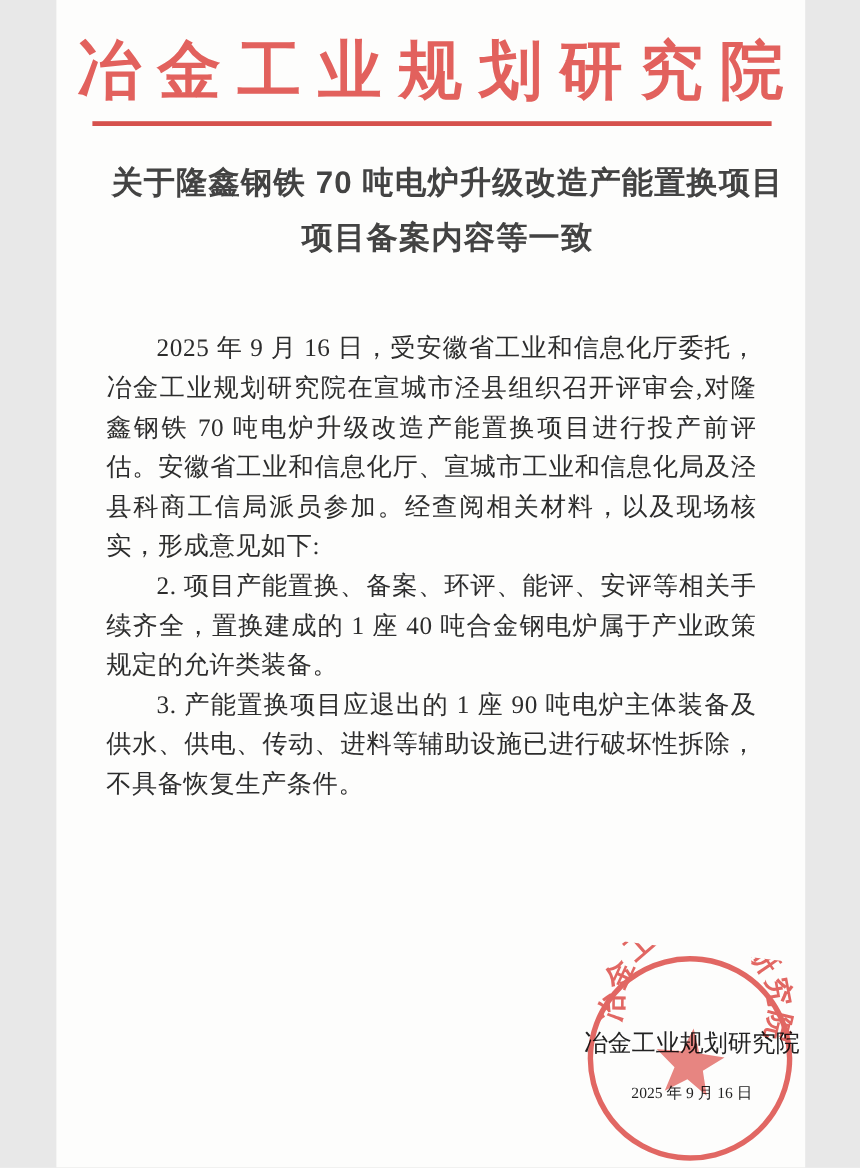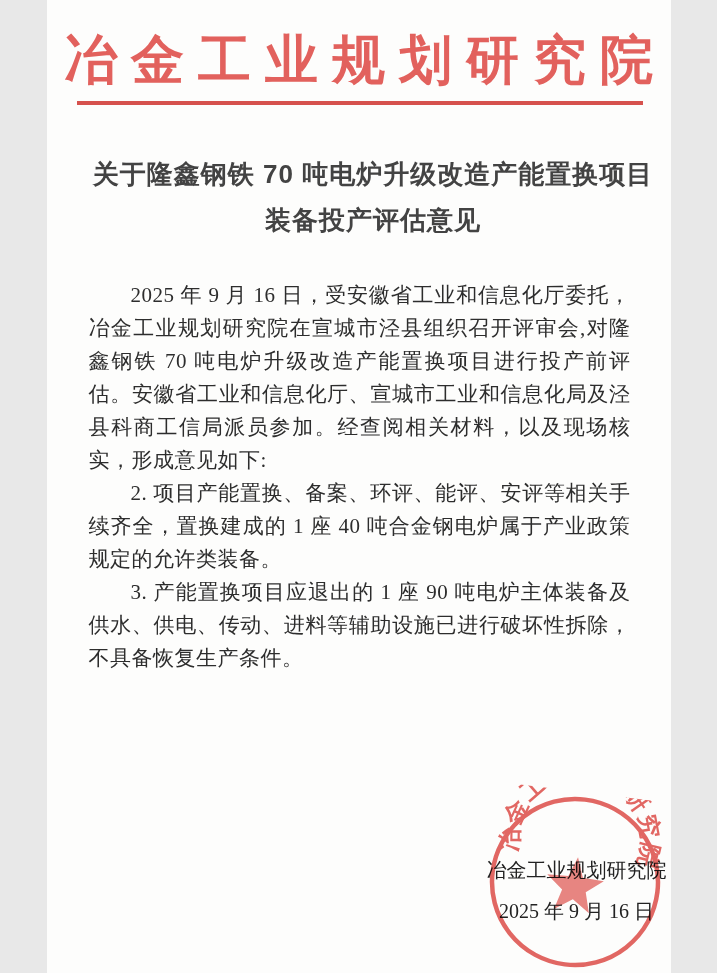--- a/index.html
+++ b/index.html
@@ -26,33 +26,33 @@
     padding-left: 14px; 
     white-space: nowrap;
   }
   .red-rule {
     height: 4px;
     background: #d6514d;
     margin: 11px 28px 0 30px;
   }
   
   .doc-title {
-    margin-top: 46px;
+    margin-top: 24px;
     text-align: center;
     font-family: "Liberation Sans", sans-serif;
     font-weight: 700;
     font-size: 26px;
     line-height: 46px;
     color: #434343;
     letter-spacing: 1px;
     padding-left: 29px;
   }
   
   .doc-body {
-    margin: 36px 40px 0 42px;
+    margin: 53px 40px 0 42px;
     font-size: 21px;
     line-height: 33px;
     text-align: justify;
     letter-spacing: 0.5px;
     color: #2d2d2d;
   }
   .doc-body p {
     margin: 0;
     text-indent: 2em;
   }
@@ -66,21 +66,21 @@
     z-index: 2;
     color: #222;
   }
   .signature .sig-org {
     font-size: 20px;
     line-height: 24px;
     white-space: nowrap;
   }
   .signature .sig-date {
     margin-top: 17px;
-    font-size: 20px;
+    font-size: 13px;
     line-height: 24px;
     white-space: nowrap;
   }
   
   .seal {
     position: absolute;
     left: 438px;
     top: 792px;
     width: 180px;
     height: 180px;
@@ -95,21 +95,21 @@
 <body>
 
 <div class="page">
 
   <div class="letterhead">冶金工业规划研究院</div>
 
   <div class="red-rule"></div>
 
   <div class="doc-title">
     <div>关于隆鑫钢铁 70 吨电炉升级改造产能置换项目</div>
-    <div>装备投产评估意见</div>
+    <div>项目备案内容等一致</div>
   </div>
 
   <div class="doc-body">
     <p>2025 年 9 月 16 日，受安徽省工业和信息化厅委托，冶金工业规划研究院在宣城市泾县组织召开评审会,对隆鑫钢铁 70 吨电炉升级改造产能置换项目进行投产前评估。安徽省工业和信息化厅、宣城市工业和信息化局及泾县科商工信局派员参加。经查阅相关材料，以及现场核实，形成意见如下:</p>
     <p>2. 项目产能置换、备案、环评、能评、安评等相关手续齐全，置换建成的 1 座 40 吨合金钢电炉属于产业政策规定的允许类装备。</p>
     <p>3. 产能置换项目应退出的 1 座 90 吨电炉主体装备及供水、供电、传动、进料等辅助设施已进行破坏性拆除，不具备恢复生产条件。</p>
   </div>
 
   <div class="signature">
     <div class="sig-org">冶金工业规划研究院</div>

